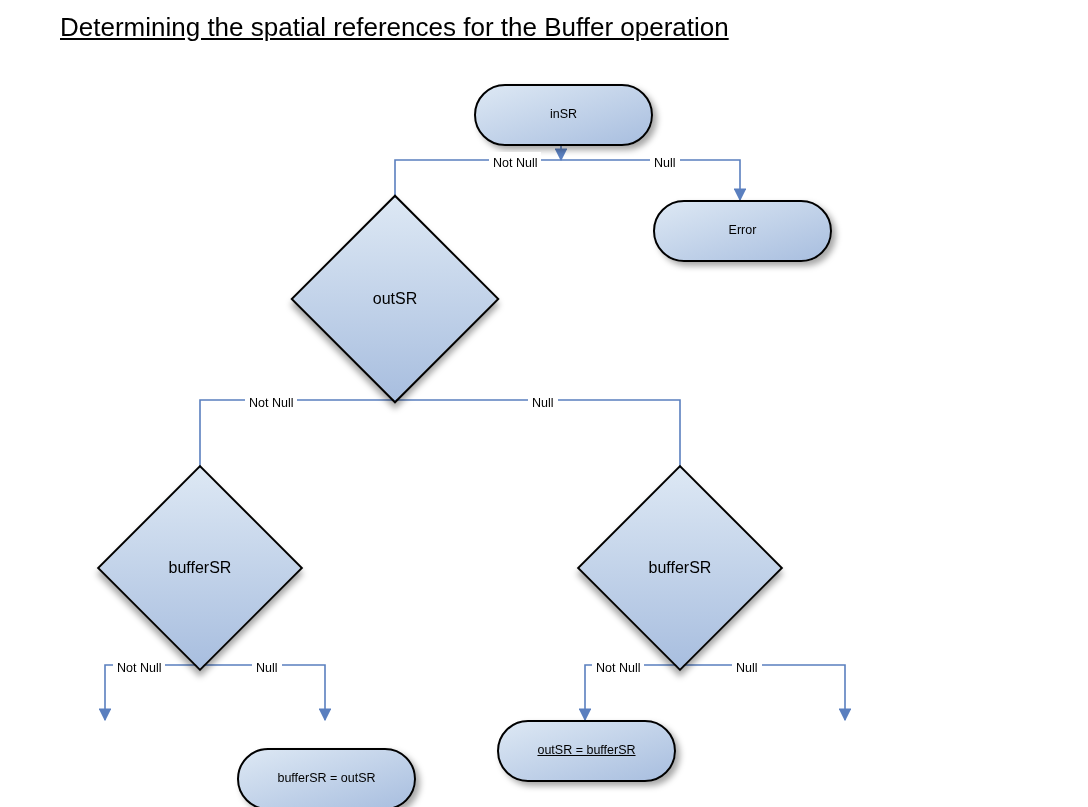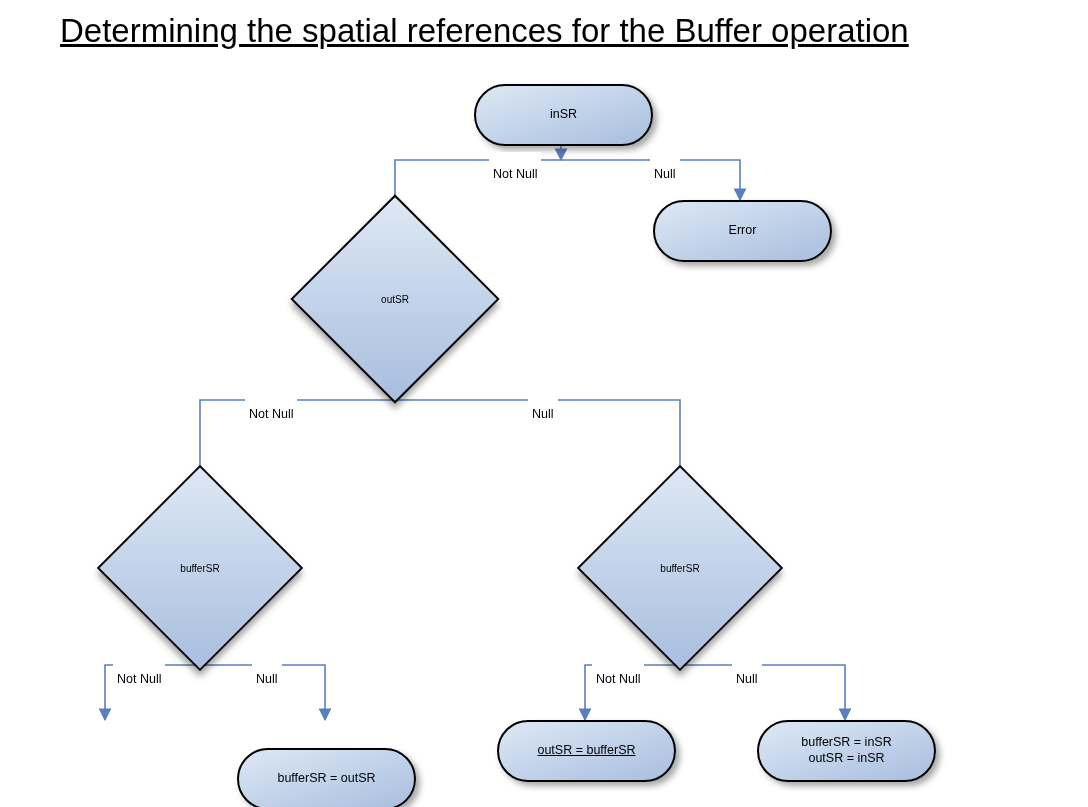--- a/index.html
+++ b/index.html
@@ -9,21 +9,21 @@
     font-family: Arial, Helvetica, sans-serif;
     color: #000;
   }
   .stage {
     position: relative;
     width: 1088px;
     height: 807px;
   }
   .title {
     position: absolute;
-    font-size: 33px;
+    font-size: 26px;
     text-decoration: underline;
     white-space: nowrap;
   }
   
   .term {
     position: absolute;
     border: 2px solid #000;
     border-radius: 32px;
     background: linear-gradient(to bottom right, #dde8f4, #a8bedf);
     box-shadow: 4px 4px 6px rgba(0,0,0,.35);
@@ -45,28 +45,28 @@
     border: 2.5px solid #000;
     background: linear-gradient(to bottom right, #dde8f4, #a8bedf);
     box-shadow: 4px 4px 6px rgba(0,0,0,.35);
   }
   .diamond .label {
     position: absolute;
     inset: 0;
     display: flex;
     align-items: center;
     justify-content: center;
-    font-size: 10px;
+    font-size: 16px;
   }
   
   .elabel {
     position: absolute;
     font-size: 12.5px;
     background: #fff;
-    padding: 15px 4px;
+    padding: 4px 4px;
     white-space: nowrap;
   }
   svg.wires {
     position: absolute;
     left: 0; top: 0;
     width: 1088px;
     height: 807px;
     pointer-events: none;
   }
 </style>
@@ -132,26 +132,20 @@
         <span>bufferSR</span>
       </div>
   </div>
 
   <div class="term" style="left:237px; top:720px; width:175px; height:58px;margin-top:28px;">
     <span>bufferSR = outSR</span>
   </div>
   <div class="term" style="left:497px; top:720px; width:175px; height:58px;text-decoration:underline;">
     <span>outSR = bufferSR</span>
   </div>
-  <div class="term" style="left:757px; top:720px; width:175px; height:58px;">
-    <span>
-      <span>bufferSR = inSR</span><br>
-      <span>outSR = inSR</span>
-    </span>
-  </div>
 
   <div class="elabel" style="left:489px; top:152px;">Not Null</div>
   <div class="elabel" style="left:650px; top:152px;">Null</div>
 
   <div class="elabel" style="left:245px; top:392px;">Not Null</div>
   <div class="elabel" style="left:528px; top:392px;">Null</div>
 
   <div class="elabel" style="left:113px; top:657px;">Not Null</div>
   <div class="elabel" style="left:252px; top:657px;">Null</div>
 

